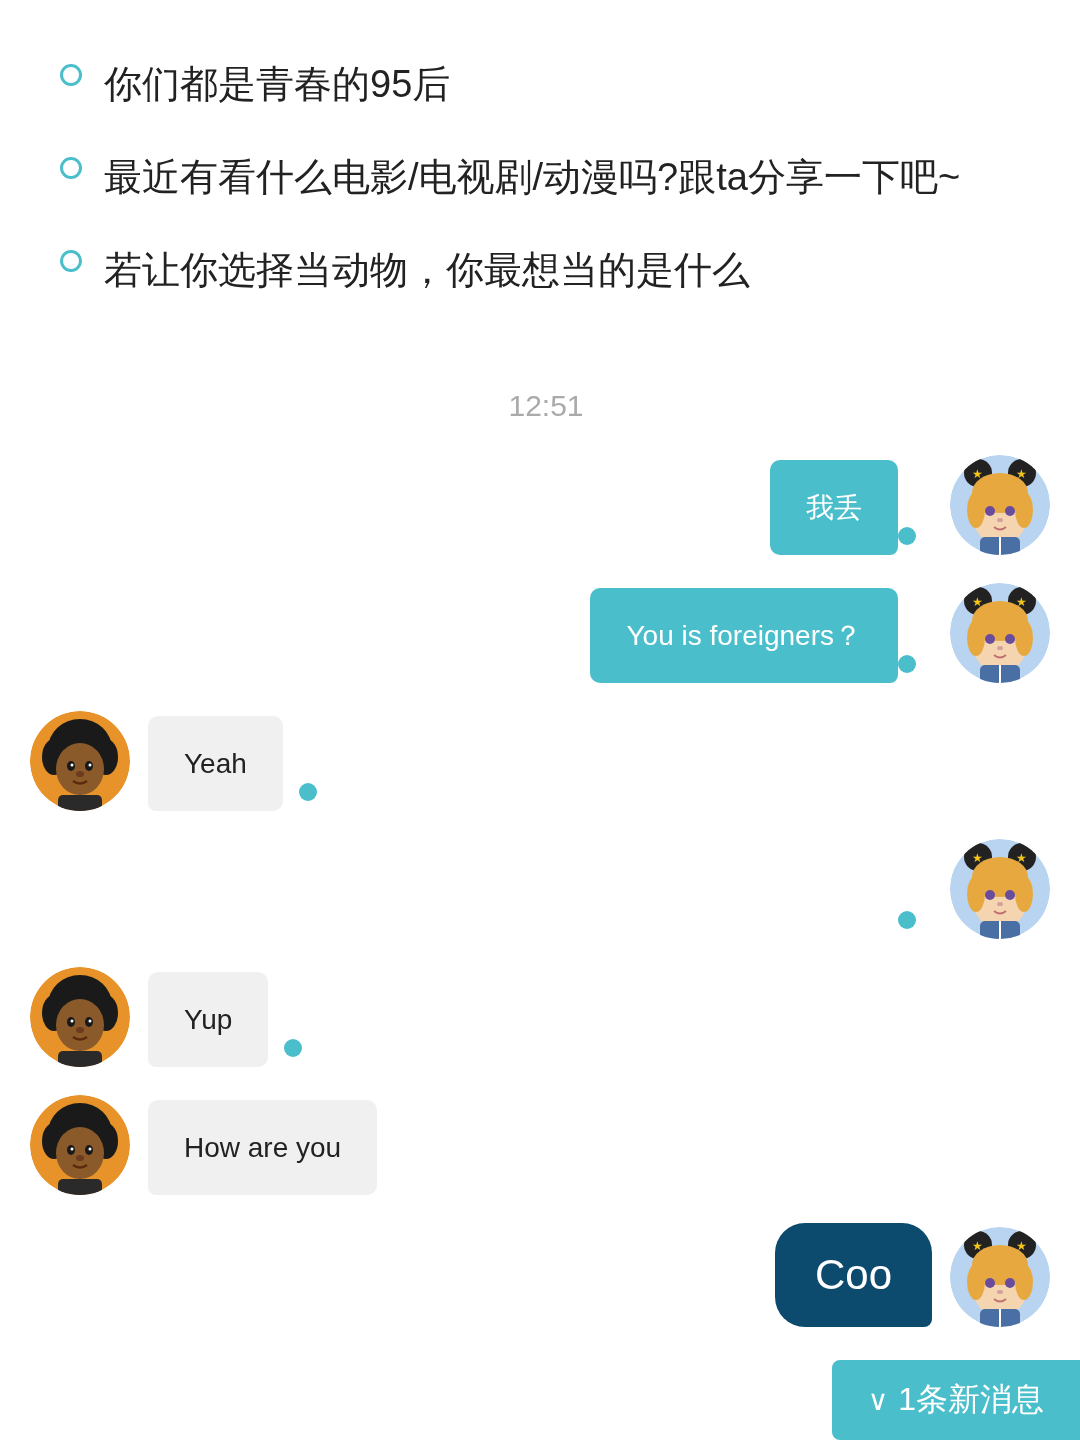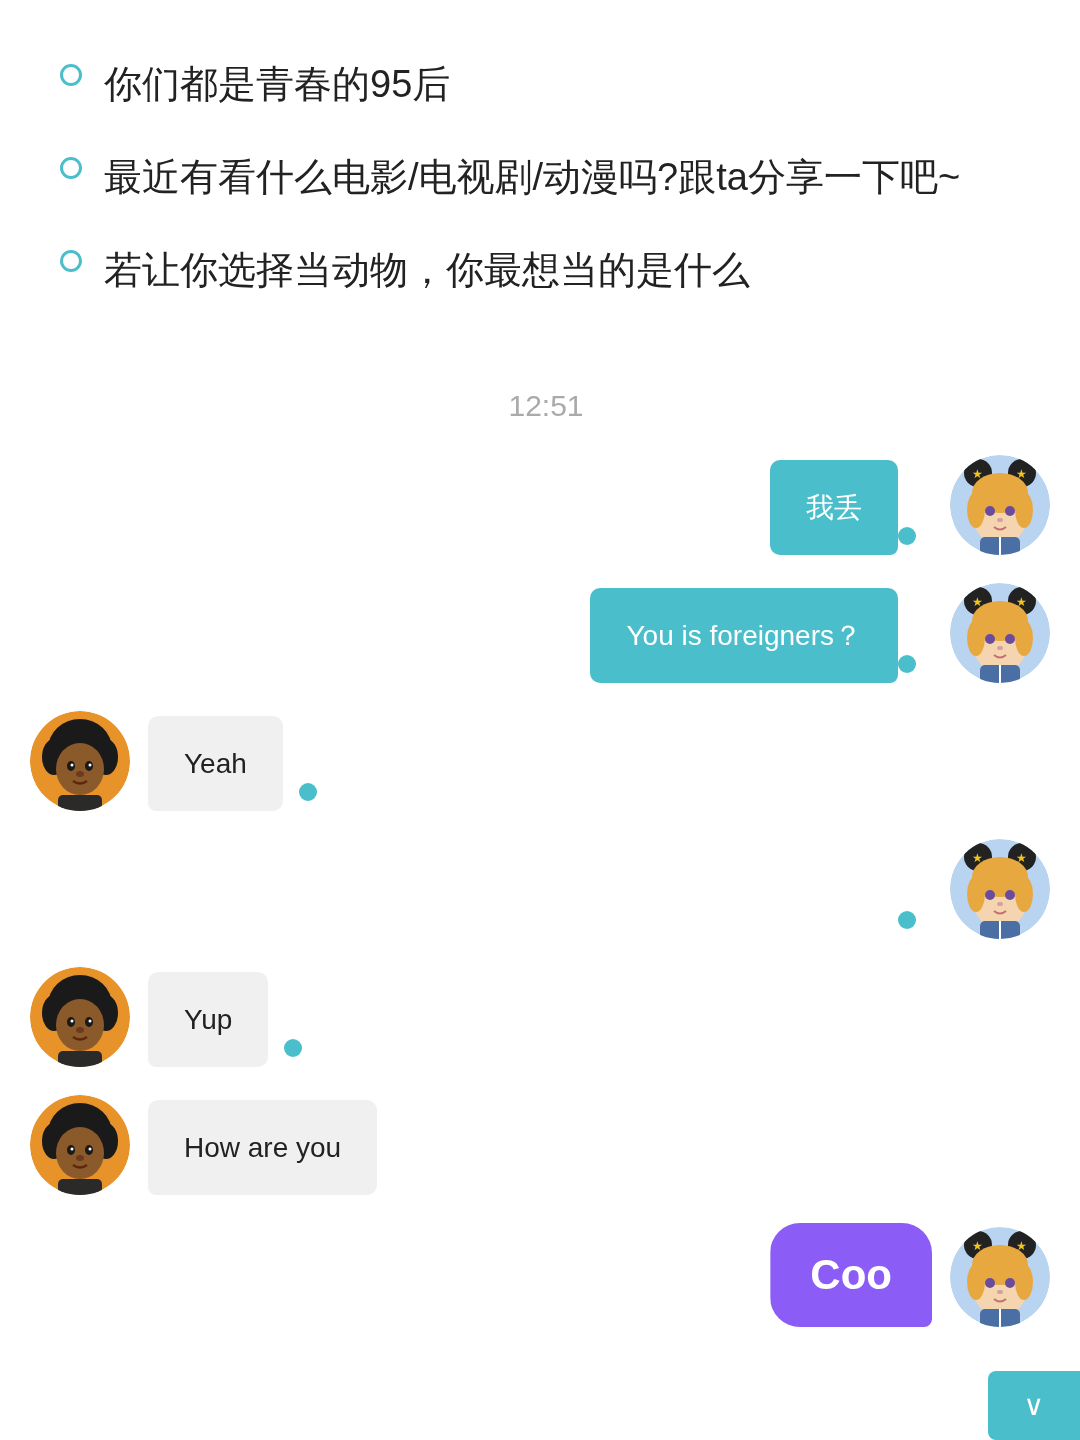--- a/index.html
+++ b/index.html
@@ -144,29 +144,28 @@
 
     
     .partial-row {
       display: flex;
       align-items: flex-end;
       flex-direction: row-reverse;
       margin-bottom: 0;
       padding-bottom: 10px;
     }
     .partial-bubble {
-      background: #8b5cf6;
+      background: #0c4a6e;
       color: #fff;
       font-size: 42px;
       padding: 28px 40px;
       border-radius: 30px 30px 8px 30px;
       clip-path: inset(0 0 0 0);
       overflow: hidden;
       max-width: 300px;
-      font-weight: bold;
     }
   </style>
 </head>
 <body>
 
 <div class="suggestions">
   <div class="suggestion-item">
     <div class="bullet"></div>
     <span class="suggestion-text">你们都是青春的95后</span>
   </div>
@@ -354,13 +353,14 @@
         <line x1="50" y1="82" x2="50" y2="100" stroke="#fff" stroke-width="2"></line>
       </svg>
     </div>
     <div class="partial-bubble">Coo</div>
   </div>
 
 </div>
 
 <div class="new-msg-bar">
   <span class="chevron">∨</span>
+  <span>1条新消息</span>
 </div>
 
 </body></html>

